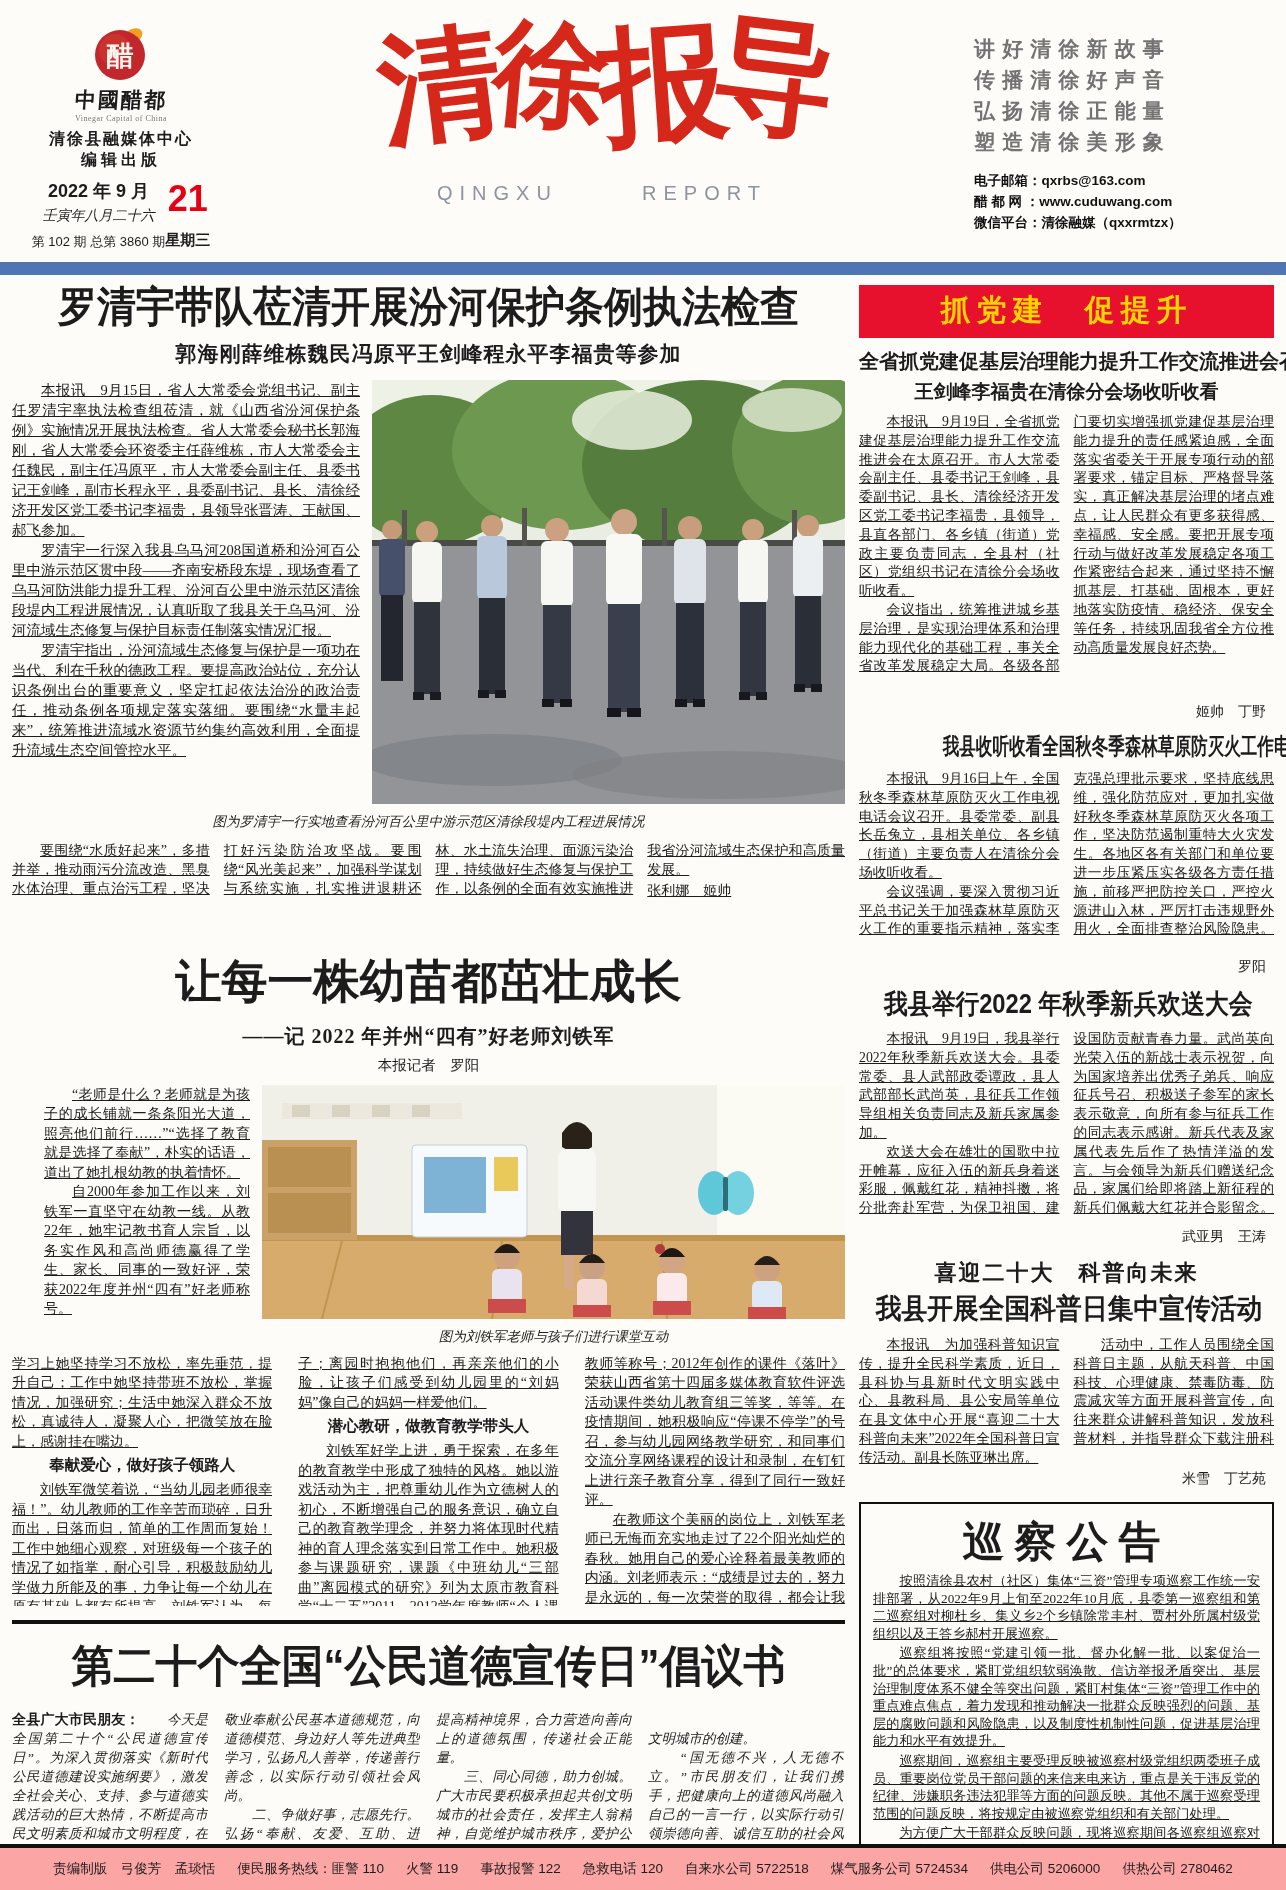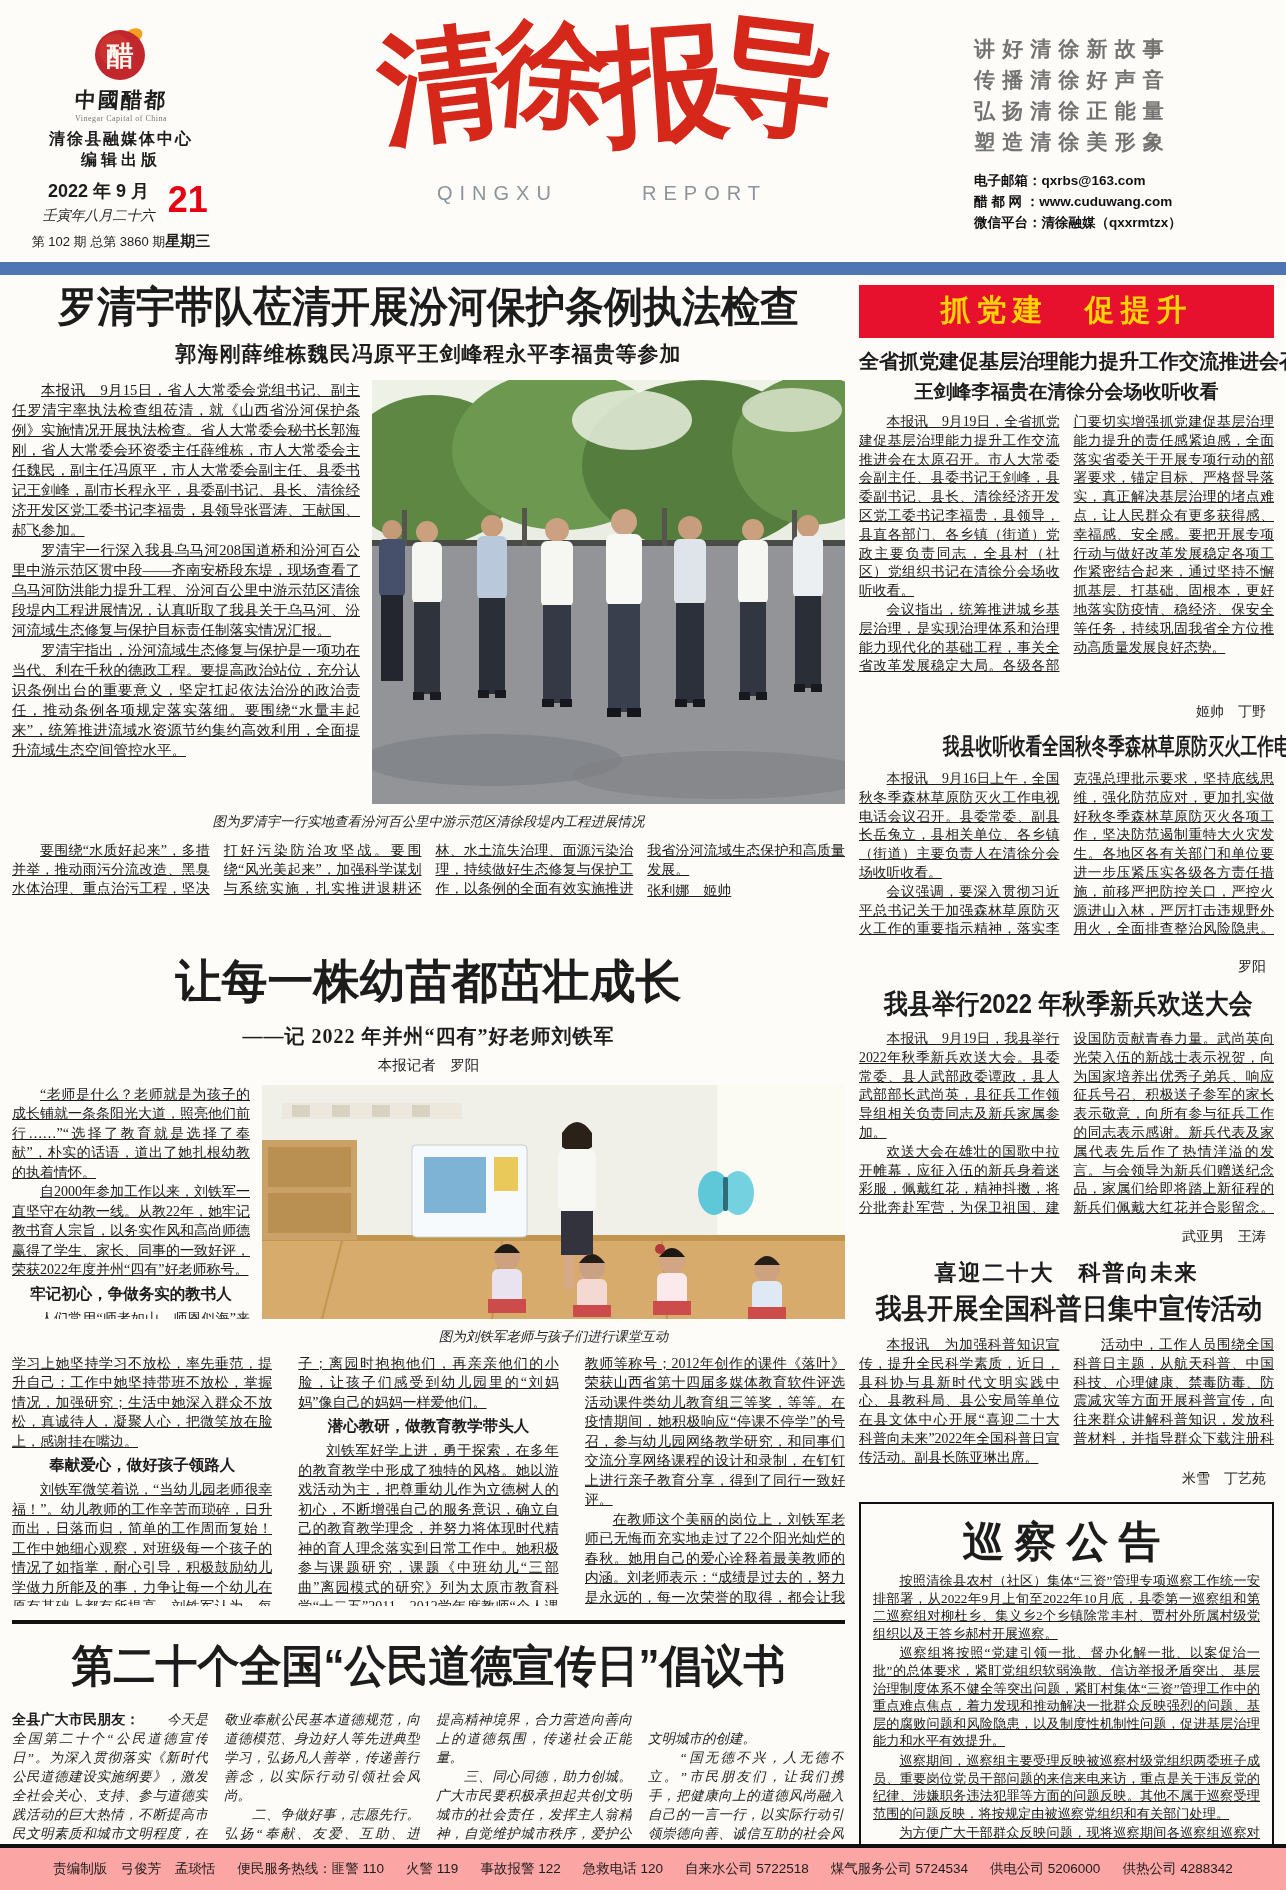--- a/index.html
+++ b/index.html
@@ -8,21 +8,21 @@
   .page { position:relative; width:1286px; height:1890px; margin:0 auto; background:#fdfcf9; overflow:hidden; padding:10px 12px 0 12px; }
 
   
   .masthead { display:flex; height:248px; }
   .mh-left { width:218px; display:flex; flex-direction:column; align-items:center; padding-top:16px; }
   .seal { width:56px; height:56px; }
   .brand { font-weight:bold; font-size:21px; letter-spacing:2px; margin-top:4px; transform:skewX(-4deg); }
   .brand-en { font-size:8px; color:#777; letter-spacing:.5px; }
   .pub { font-weight:bold; font-family:"Liberation Sans",sans-serif; font-size:16px; letter-spacing:2px; margin-top:6px; }
   .pub2 { font-weight:bold; font-family:"Liberation Sans",sans-serif; font-size:16px; letter-spacing:4px; }
-  .date-row { display:flex; align-items:flex-end; margin-top:8px; gap:0; }
+  .date-row { display:flex; align-items:center; margin-top:8px; gap:0; }
   .date-col { text-align:center; }
   .d1 { font-weight:bold; font-family:"Liberation Sans",sans-serif; font-size:18px; }
   .d2 { font-size:14px; margin-top:4px; font-style:italic; }
   .d3 { font-size:13px; margin-top:8px; font-family:"Liberation Sans",sans-serif; }
   .day-col { text-align:center; }
   .day-num { color:#e60012; font-family:"Liberation Sans",sans-serif; font-weight:900; font-size:36px; line-height:36px; }
   .weekday { font-weight:bold; font-family:"Liberation Sans",sans-serif; font-size:15px; margin-top:14px; }
   .mh-center { flex:1; position:relative; }
   .calli { position:absolute; left:50%; top:2px; transform:translateX(-50%); white-space:nowrap; color:#d5281b; font-weight:900; font-size:122px; line-height:1.1; letter-spacing:-10px; }
   .calli span { display:inline-block; }
@@ -54,21 +54,21 @@
   .sig-line { text-align:right; font-size:14px; padding-right:8px; margin-top:2px; }
 
   .a1-row { display:flex; gap:12px; margin-top:12px; }
   .a1-text { width:348px; height:424px; overflow:hidden; }
   .photo-frame { position:relative; }
   .caption { text-align:center; font-size:13.5px; font-style:italic; margin-top:5px; color:#222; }
   .fourcol { margin-top:10px; column-count:4; column-gap:14px; height:96px; overflow:hidden; }
   .fourcol p.body { font-size:14px; line-height:19px; }
 
   .a2-row { display:flex; gap:12px; margin-top:10px; }
-  .a2-left { width:238px; height:234px; overflow:hidden; }
+  .a2-left { width:238px; height:234px; overflow:hidden;margin-left:32px; }
   .a2-left p.body, .threecol p.body { font-size:14px; line-height:19.5px; }
   .inner-sub { font-weight:bold; text-align:center; font-size:15.5px; margin:4px 0; }
   .threecol { display:flex; gap:26px; margin-top:8px; }
   .threecol > div { width:268px; height:252px; overflow:hidden; }
 
   
   .banner { background:#e8112d; color:#ffd400; font-family:"Liberation Sans",sans-serif; font-weight:900; font-size:30px; text-align:center; letter-spacing:6px; padding:5px 0 7px; }
   .rc-head { font-family:"Liberation Sans",sans-serif; font-weight:900; text-align:center; white-space:nowrap; margin-top:10px; }
   .rc-head > span { display:inline-block; }
   .dang-head { font-size:20px; }
@@ -435,16 +435,16 @@
 
   <footer class="footer">
     <span>责编制版　弓俊芳　孟琰恬</span>
     <span>便民服务热线：匪警 110</span>
     <span>火警 119</span>
     <span>事故报警 122</span>
     <span>急救电话 120</span>
     <span>自来水公司 5722518</span>
     <span>煤气服务公司 5724534</span>
     <span>供电公司 5206000</span>
-    <span>供热公司 4288342</span>
+    <span>供热公司 2780462</span>
   </footer>
 
 </div>
 
 </body></html>

